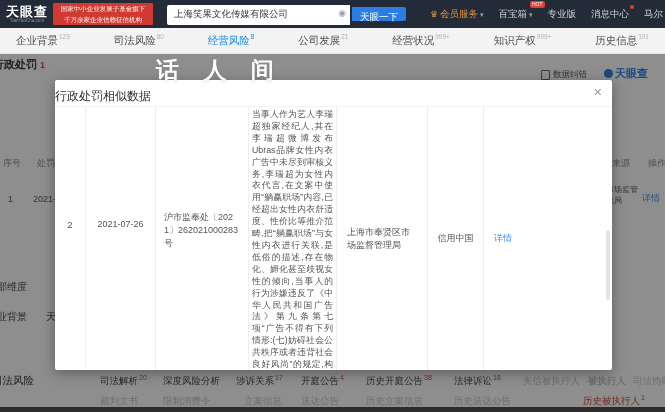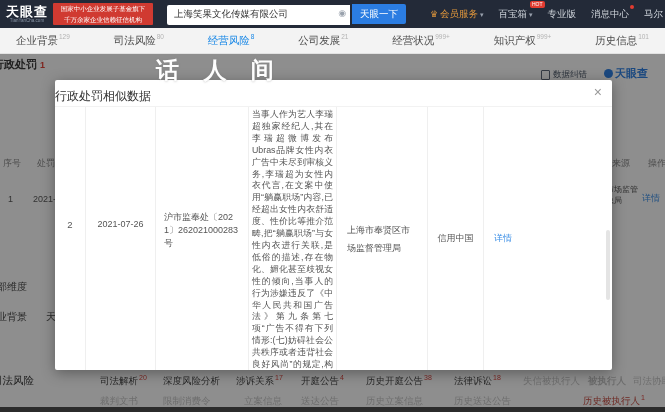--- a/index.html
+++ b/index.html
@@ -8,21 +8,21 @@
   
   .topbar{position:absolute;top:0;left:0;width:665px;height:28px;background:#232a38;display:flex;align-items:center;color:#d8dce2;z-index:30;}
   .logo{margin-left:6px;line-height:1;text-align:center;}
   .logo .t{font-size:13px;font-weight:bold;color:#fff;letter-spacing:1px;}
   .logo .s{font-size:4.5px;color:#8b97a8;margin-top:1px;}
   .promo{margin-left:5px;width:100px;height:22px;background:#d03a31;color:#fff;font-size:6.5px;line-height:11px;text-align:center;border-radius:1px;overflow:hidden;}
   .searchwrap{margin-left:14px;display:flex;align-items:center;}
   .searchbox{position:relative;}
   .searchbox input{width:158px;height:20px;border:none;outline:none;background:#fff;color:#333;font-size:9.5px;padding:0 18px 0 7px;border-radius:2px 0 0 2px;font-family:inherit;}
   .cam{position:absolute;right:4px;top:5px;font-size:9px;color:#9aa2ad;line-height:10px;}
-  .sbtn{width:54px;height:20px;background:#2b7de2;color:#fff;font-size:9.5px;text-align:center;line-height:20px;border-radius:0 2px 2px 0;margin-left:2px;cursor:pointer;}
+  .sbtn{width:54px;height:14px;background:#2b7de2;color:#fff;font-size:9.5px;text-align:center;line-height:20px;border-radius:0 2px 2px 0;margin-left:2px;cursor:pointer;}
   .topnav{margin-left:auto;display:flex;align-items:center;gap:15px;font-size:9.5px;white-space:nowrap;padding-right:2px;}
   .tn{position:relative;cursor:pointer;color:#cfd4db;}
   .tn.vip{color:#dd953c;}
   .tn .crown{font-size:9px;margin-right:2px;}
   .tn .caret{font-size:7px;color:#98a0ac;margin-left:2px;}
   .hot{position:absolute;top:-7px;right:-12px;background:#e23b30;color:#fff;font-size:5px;padding:0 2px;border-radius:2px;line-height:7px;}
   .msgdot{position:absolute;top:-3px;right:-5px;width:4px;height:4px;border-radius:50%;background:#e23b30;}
 
   
   .tabbar{position:absolute;top:28px;left:0;width:665px;height:26px;background:#f3f3f3;border-bottom:1px solid #e2e2e2;display:flex;align-items:center;justify-content:space-between;padding:0 16px;box-sizing:border-box;z-index:30;}
@@ -65,21 +65,21 @@
   .mtitle{text-align:left;font-size:12px;color:#2f2f2f;padding-top:8px;}
   .mclose{position:absolute;top:5px;right:10px;font-size:14px;color:#999;cursor:pointer;line-height:14px;}
   .mtable{position:absolute;top:26px;left:0;right:0;bottom:0;display:flex;border-top:1px solid #f2f2f2;}
   .mc{box-sizing:border-box;border-left:1px solid #efefef;overflow:hidden;}
   .mc:first-child{border-left:none;}
   .mc-no{width:30px;display:flex;align-items:flex-start;justify-content:center;padding-top:112px;font-size:9.5px;color:#555;}
   .mc-date{width:70px;display:flex;align-items:flex-start;justify-content:center;padding-top:112px;font-size:9px;color:#555;}
   .mc-doc{width:93px;padding:104px 8px 0 8px;font-size:9px;color:#555;line-height:13px;white-space:normal;word-break:break-all;}
   .mc-reason{width:88px;padding:2px 3px;font-size:8.8px;color:#555;line-height:11.9px;white-space:normal;text-align:justify;}
   .mc-result{width:90px;display:flex;align-items:center;padding:0 8px;font-size:9px;color:#555;line-height:13px;white-space:normal;}
-  .mc-auth{width:91px;display:flex;align-items:center;padding:0 10px;font-size:9px;color:#555;line-height:18px;white-space:normal;}
+  .mc-auth{width:91px;display:flex;align-items:center;padding:0 10px;font-size:9px;color:#555;line-height:13px;white-space:normal;}
   .mc-src{width:56px;display:flex;align-items:center;justify-content:center;font-size:9px;color:#555;}
   .mc-act{width:39px;display:flex;align-items:center;justify-content:center;font-size:9px;}
   .mc-act span{color:#3a8ee6;cursor:pointer;}
   .mscroll{position:absolute;right:2px;top:150px;width:4px;height:70px;background:#e4e4e4;border-radius:2px;}
 </style>
 </head>
 <body>
 
 <div id="screen">
 

